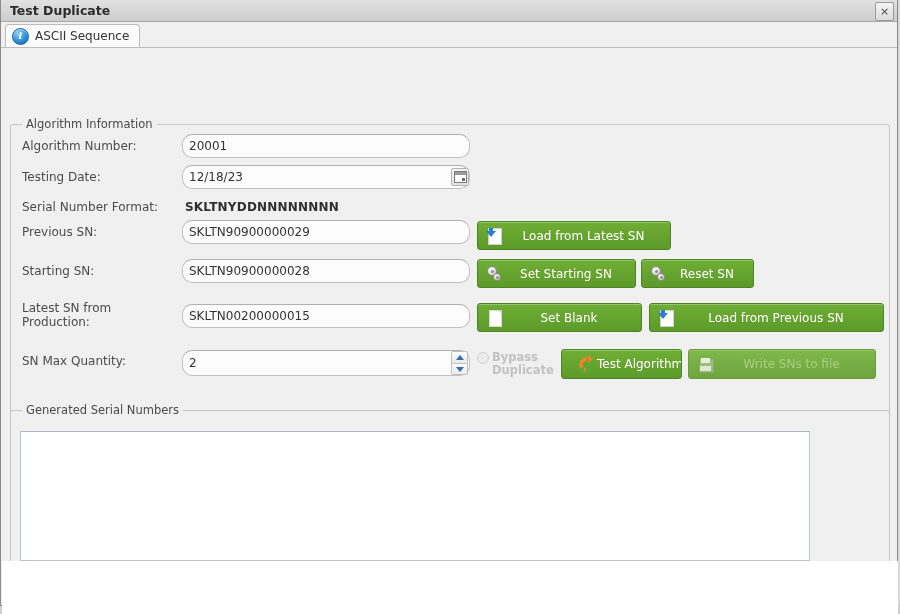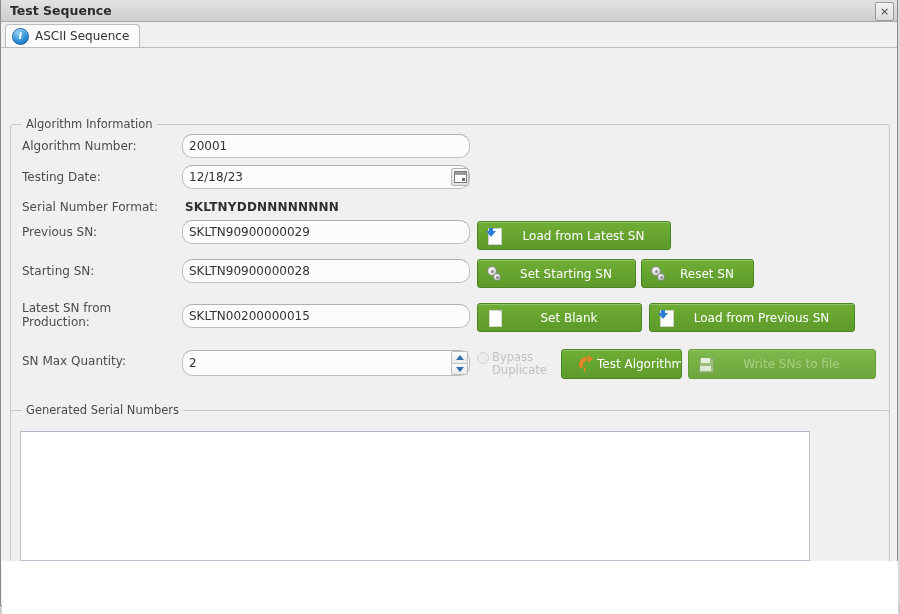--- a/index.html
+++ b/index.html
@@ -222,21 +222,21 @@
     position:absolute;left:4px;top:2px;width:9px;height:5px;background:#e3eedb;
   }
   .ic-save .lbl{
     position:absolute;left:3px;bottom:2px;width:11px;height:5px;background:#dde9d3;
   }
 
   
   #bypass-dup{
     position:absolute;left:476px;top:303px;width:60px;
     display:flex;align-items:flex-start;gap:3px;
-    font-size:11.5px;color:#c2c2c2;line-height:13px;cursor:default;
+    font-size:11.5px;color:#c2c2c2;line-height:13px;cursor:default;font-weight:bold;
   }
   #bypass-dup .box{
     flex:0 0 auto;width:12px;height:12px;margin-top:1px;border-radius:50%;
     background:#ececec;border:1.5px solid #d2d2d2;box-sizing:border-box;
   }
 
   
   #gen-textarea{
     position:absolute;left:19px;top:383px;width:790px;height:130px;
     box-sizing:border-box;background:#ffffff;
@@ -254,21 +254,21 @@
 <body>
 
 <div id="bg-strip">
   <span class="ghost">—— ——————  —————  ————</span>
   <span class="ghost r">—— ———</span>
 </div>
 
 <div id="dialog">
 
   <div id="titlebar">
-    <span class="title">Test Sequence</span>
+    <span class="title">Test Duplicate</span>
     <div id="close-btn">×</div>
   </div>
 
   <div id="tabstrip">
     <div class="tab">
       <span class="info-icon">i</span>
       <span>ASCII Sequence</span>
     </div>
   </div>
 
@@ -330,21 +330,21 @@
       <span class="glabel">Reset SN</span>
     </div>
 
     <div class="gbtn" style="left:476px;top:255px;width:165px;height:29px;">
       <span class="gicon ic-page">
         <span class="page"></span>
       </span>
       <span class="glabel">Set Blank</span>
     </div>
 
-    <div class="gbtn" style="left:648px;top:255px;width:206px;height:29px;">
+    <div class="gbtn" style="left:648px;top:255px;width:235px;height:29px;">
       <span class="gicon ic-import">
         <span class="page"></span>
           <span class="arrstem"></span>
           <span class="arr"></span>
       </span>
       <span class="glabel">Load from Previous SN</span>
     </div>
 
     <div class="gbtn" style="left:560px;top:301px;width:121px;height:30px;padding-left:16px;">
       <span class="gicon ic-refresh">

